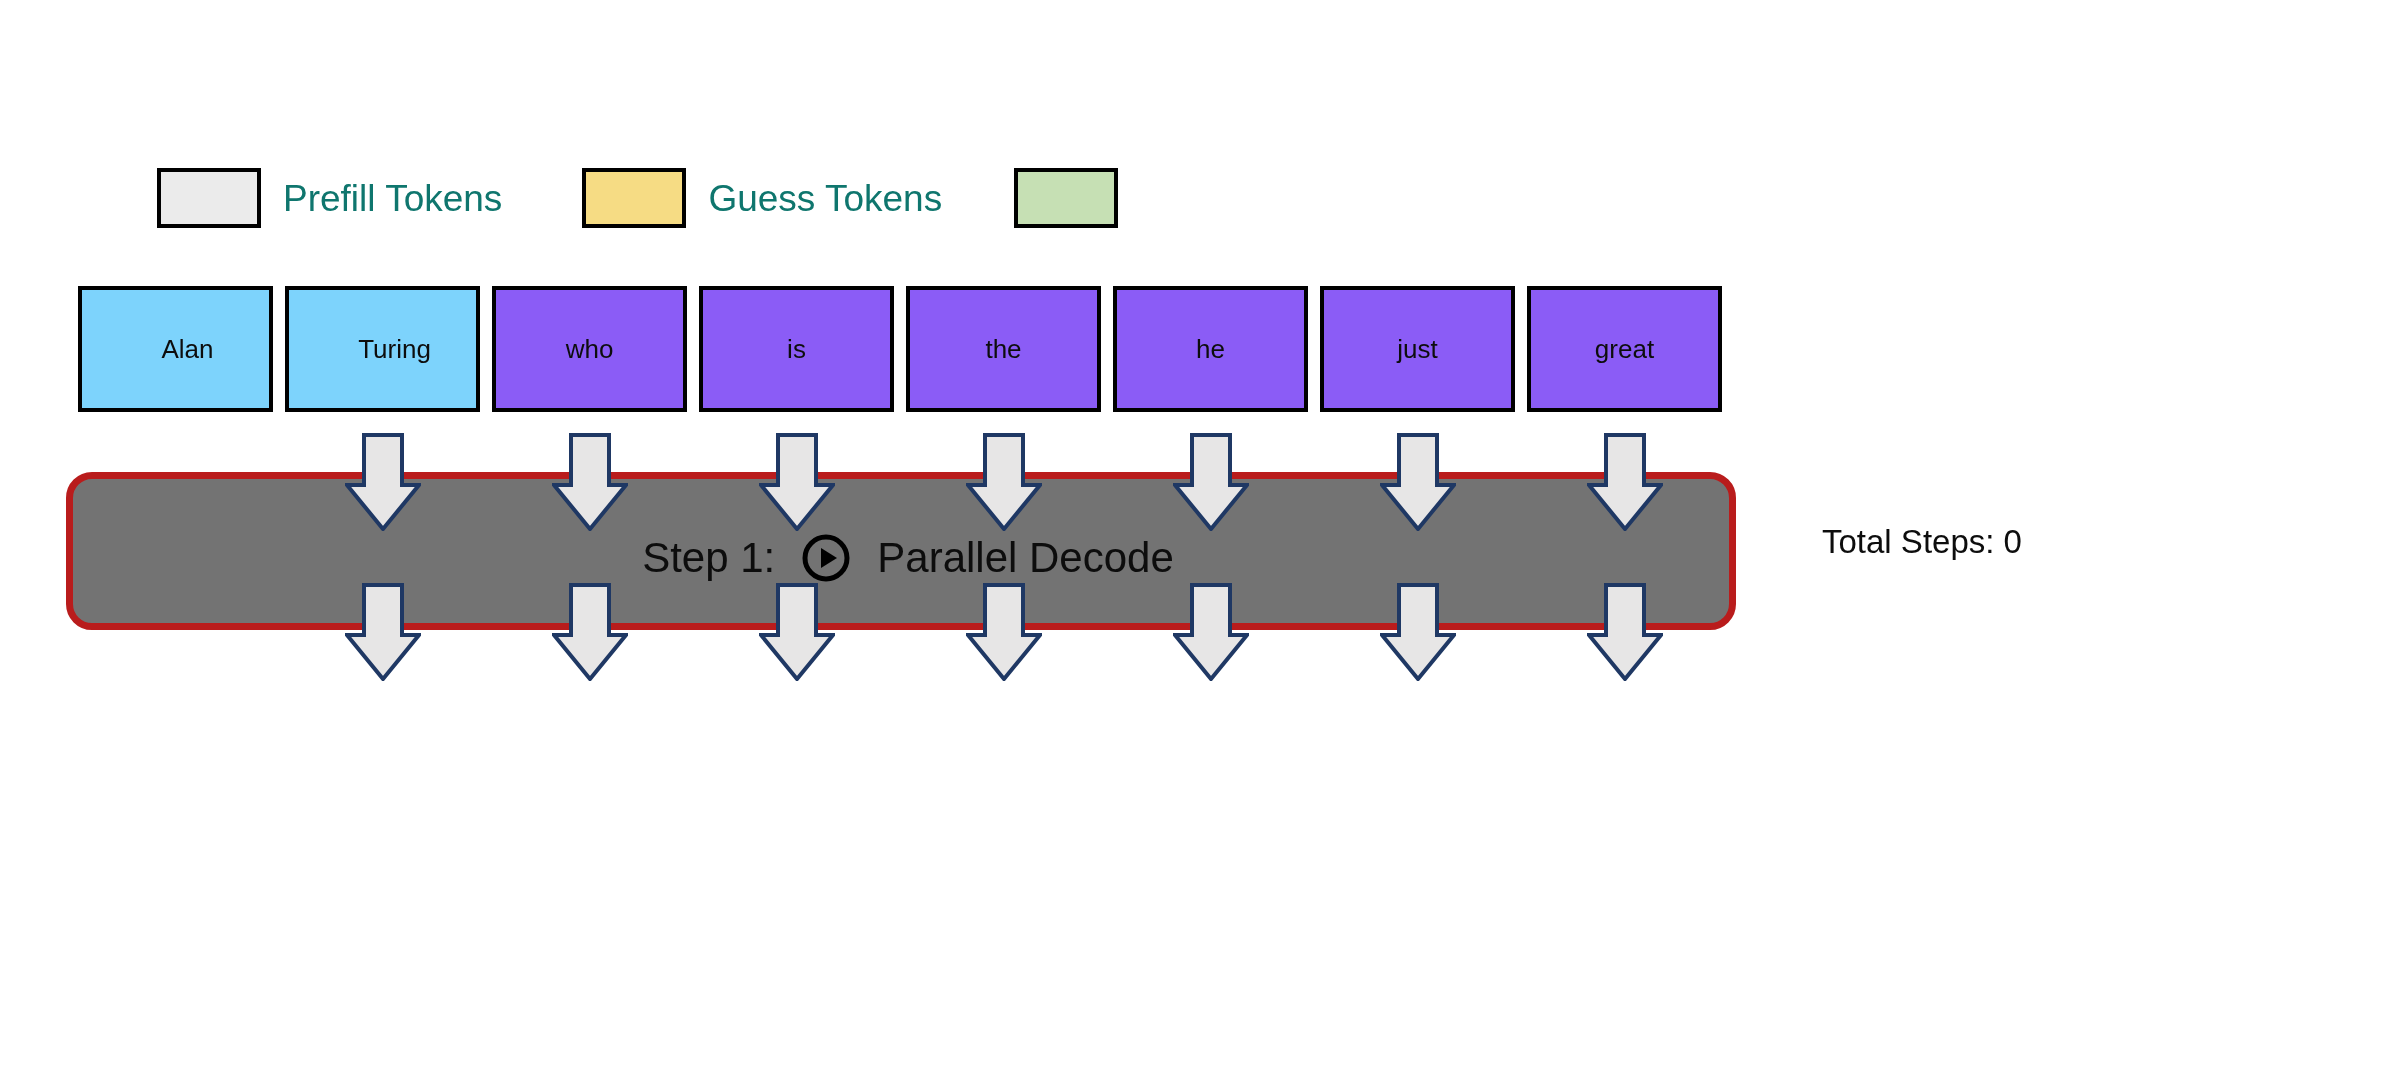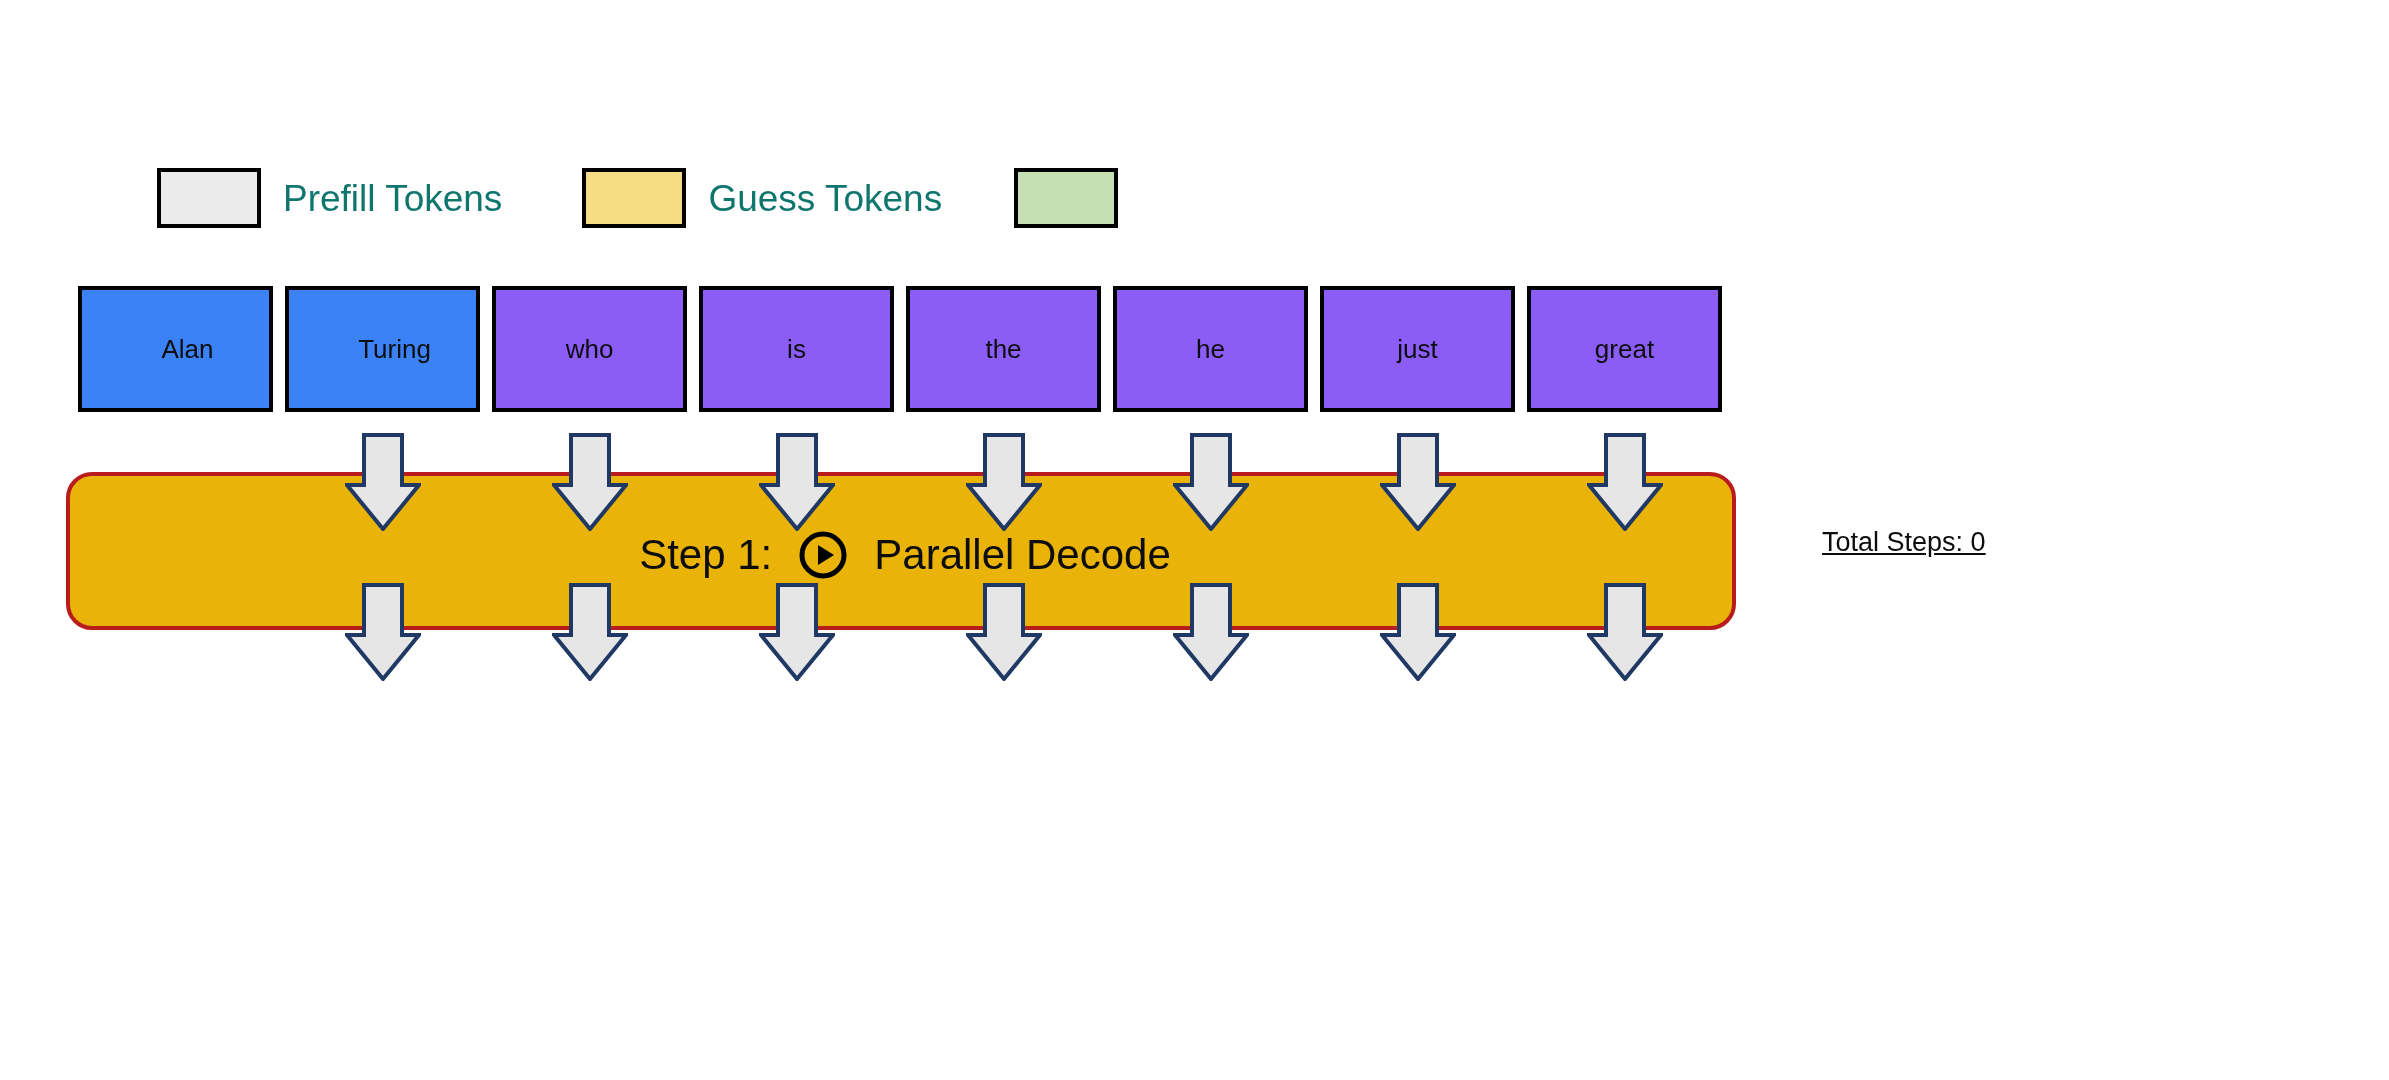--- a/index.html
+++ b/index.html
@@ -63,32 +63,32 @@
     width: 195px;
     height: 126px;
     border: 4px solid #000000;
     box-sizing: border-box;
     display: flex;
     align-items: center;
     justify-content: center;
     font-size: 26px;
     color: #0d0d0d;
   }
-  .token-box.prefill  { background: #3b82f6; padding-left: 24px; }
+  .token-box.prefill  { background: #7dd3fc; padding-left: 24px; }
   .token-box.guess    { background: #8b5cf6; }
 
   
   #decode-bar {
     position: absolute;
     left: 66px;
     top: 472px;
     width: 1670px;
     height: 158px;
-    background: #eab308;
-    border: 4px solid #b91c1c;
+    background: #737373;
+    border: 7px solid #b91c1c;
     border-radius: 26px;
     box-sizing: border-box;
   }
   #decode-label {
     position: absolute;
     left: 0;
     top: 0;
     width: 1670px;
     height: 158px;
     display: flex;
@@ -117,25 +117,24 @@
     height: 98px;
     z-index: 4;
   }
   .arrow svg { display: block; width: 100%; height: 100%; }
 
   
   #stats {
     position: absolute;
     left: 1822px;
     top: 510px;
-    font-size: 27px;
+    font-size: 33px;
     line-height: 64px;
     color: #0d0d0d;
     white-space: nowrap;
-    text-decoration: underline;
   }
 </style>
 </head>
 <body>
 
 <div id="legend">
   <div class="legend-item">
     <span class="legend-swatch prefill"></span>
     <span class="legend-label">Prefill Tokens</span>
   </div>

